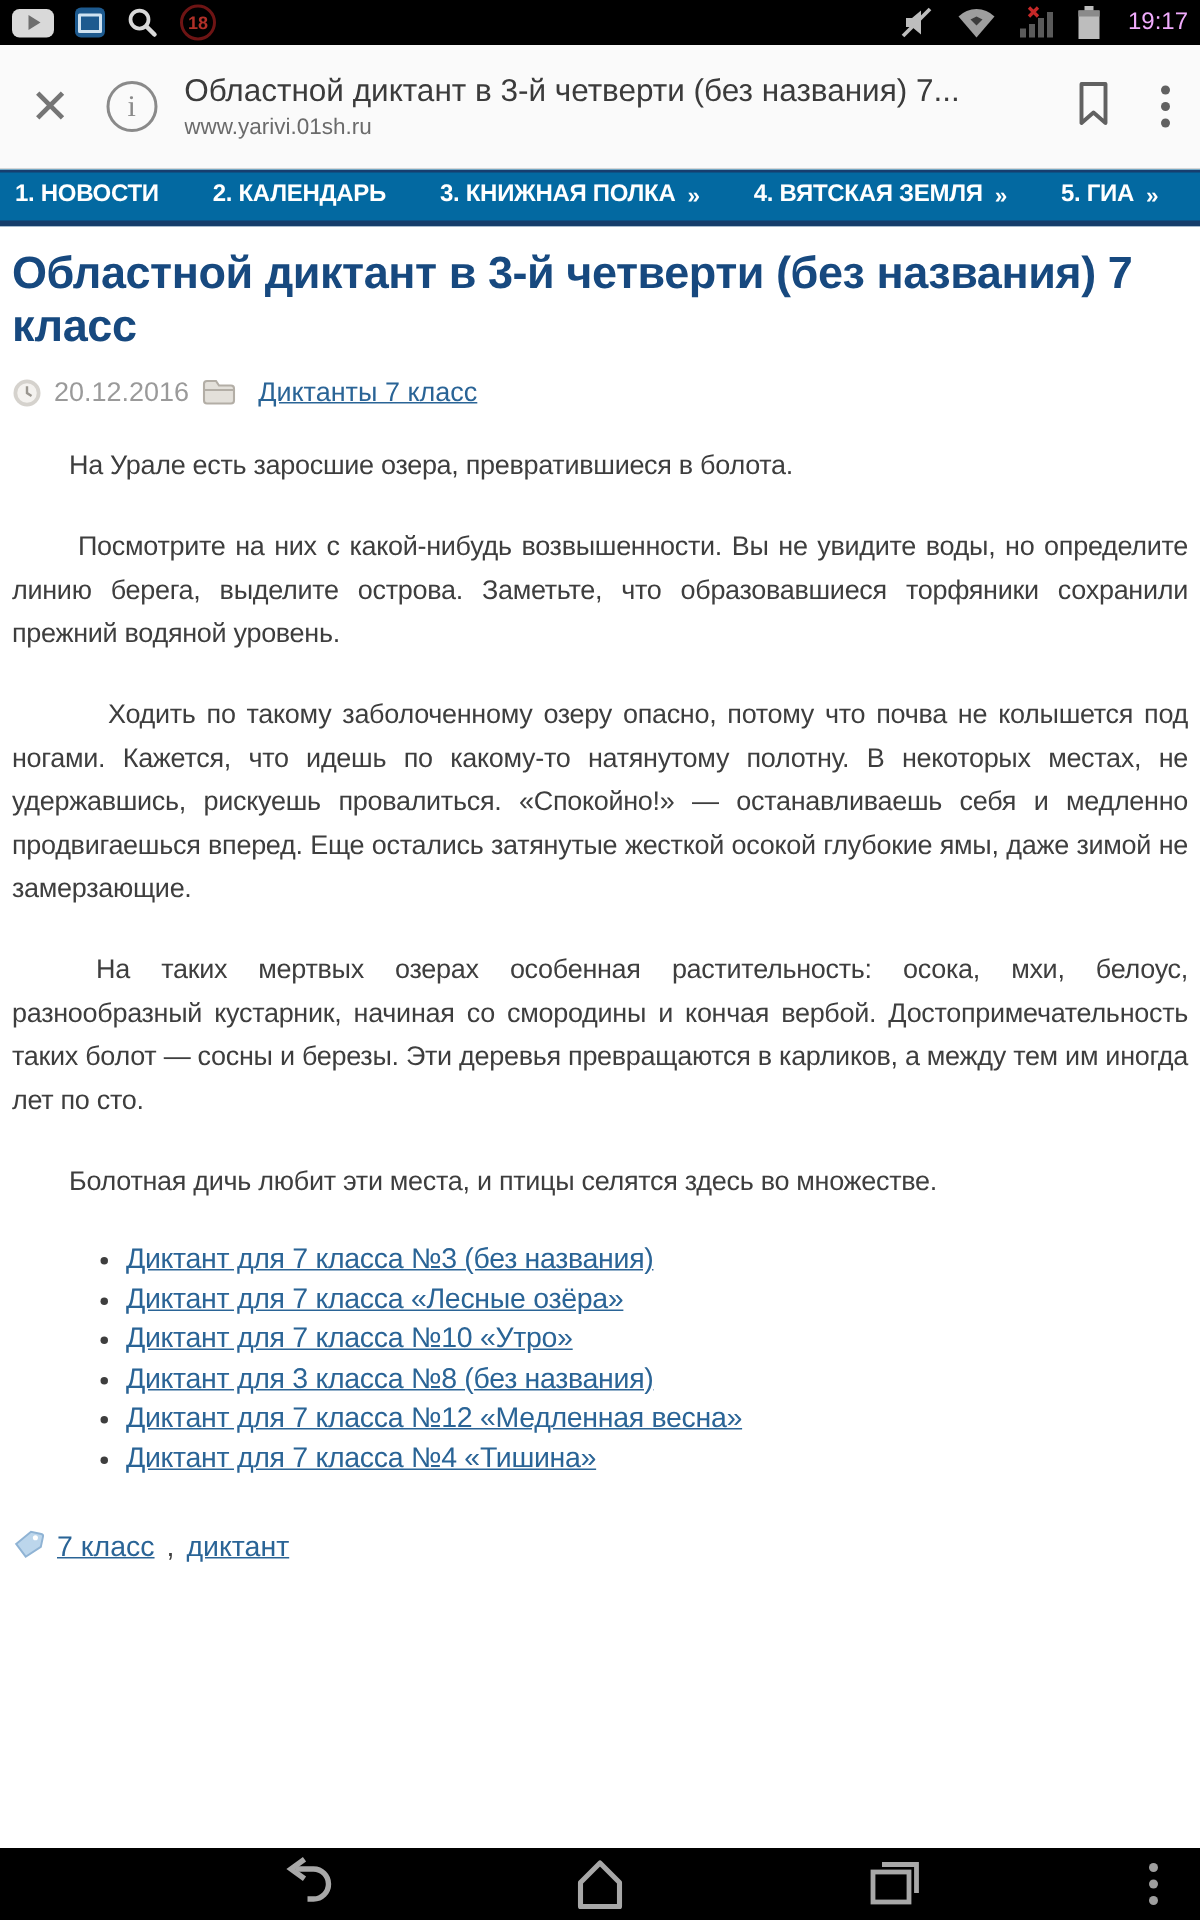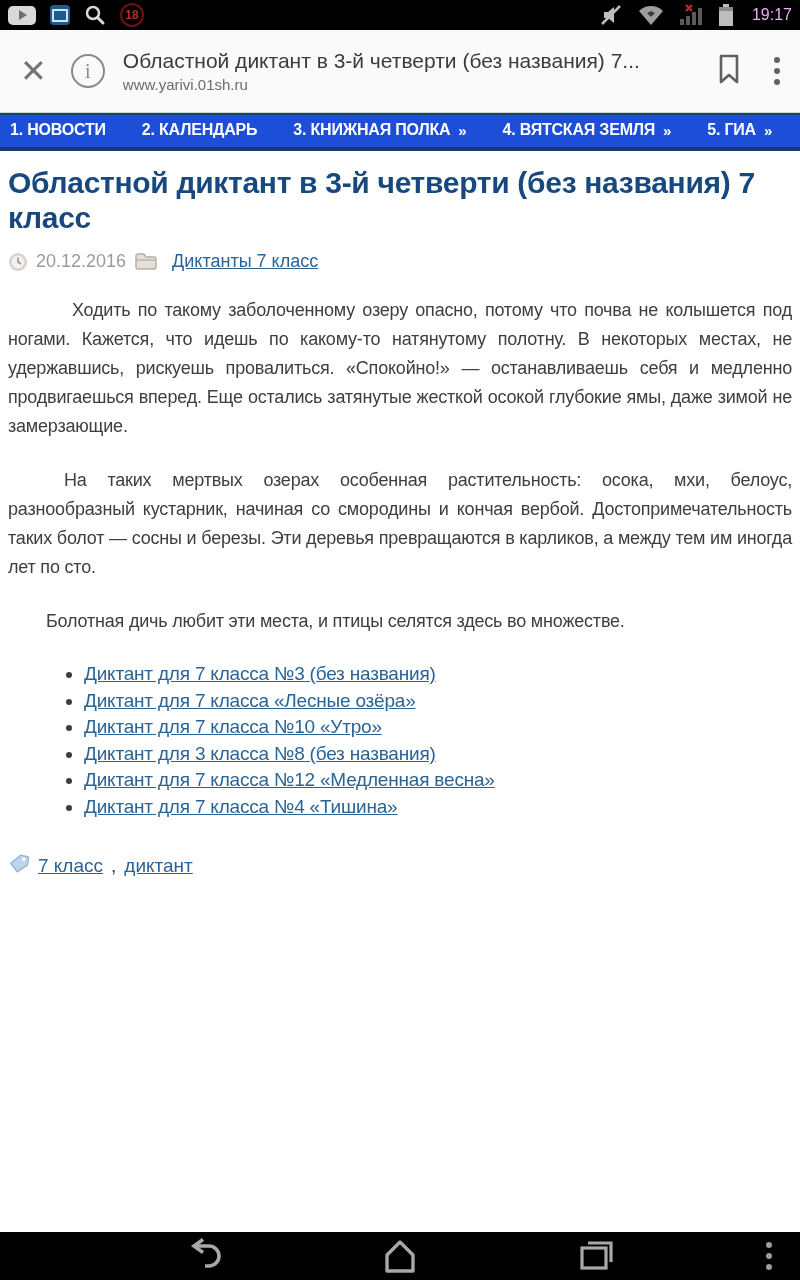--- a/index.html
+++ b/index.html
@@ -22,21 +22,21 @@
   .close-x { font-size:32px; color:#757575; line-height:1; padding:0 6px; }
   .info-circle { width:34px; height:34px; border:2px solid #8a8a8a; border-radius:50%; color:#8a8a8a; font-size:20px; display:flex; align-items:center; justify-content:center; font-family:"Liberation Serif",serif; flex:0 0 auto; }
   .bb-text { flex:1 1 auto; min-width:0; overflow:hidden; }
   .bb-title { font-size:21px; color:#3b3b3b; white-space:nowrap; overflow:hidden; }
   .bb-url { font-size:15px; color:#6b6b6b; margin-top:3px; }
   .bb-actions { display:flex; align-items:center; gap:26px; flex:0 0 auto; }
   .dots-v { display:flex; flex-direction:column; gap:5px; padding:0 6px; }
   .dots-v i { width:6px; height:6px; border-radius:50%; background:#616161; }
 
   
-  .site-nav { height:38px; background:#1d4ed8; border-bottom:4px solid #153d6b; display:flex; align-items:center; gap:36px; padding:0 10px; overflow:hidden; white-space:nowrap; flex:0 0 auto; box-shadow:inset 0 2px 0 #173f6f; }
+  .site-nav { height:38px; background:#0369a1; border-bottom:4px solid #153d6b; display:flex; align-items:center; gap:36px; padding:0 10px; overflow:hidden; white-space:nowrap; flex:0 0 auto; box-shadow:inset 0 2px 0 #173f6f; }
   .nav-item { color:#fff; font-size:16px; font-weight:bold; letter-spacing:-0.2px; display:inline-flex; gap:8px; align-items:center; }
   .nav-item .arr { font-size:15px; }
 
   
   .content { flex:1 1 auto; background:#fff; padding:14px 8px 0 8px; overflow:hidden; }
   .article-title { color:#17497f; font-size:30px; line-height:35px; font-weight:bold; letter-spacing:-0.3px; }
   .meta-row { display:flex; align-items:center; gap:8px; margin-top:16px; }
   .meta-date { color:#9a9a9a; font-size:18px; }
   .meta-cat { color:#2a6496; font-size:18px; text-decoration:underline; margin-left:6px; }
   .meta-ico { display:flex; flex:0 0 auto; }
@@ -165,20 +165,22 @@
     <span class="meta-ico">
       <svg width="24" height="19" viewBox="0 0 24 19">
           <path d="M2 4 a2 2 0 0 1 2-2 h6 l2 3 h8 a2 2 0 0 1 2 2 v8 a2 2 0 0 1 -2 2 h-16 a2 2 0 0 1 -2 -2 z" fill="#e3e0da" stroke="#b3aea6" stroke-width="1.4"></path>
           <path d="M2 8 h20" stroke="#b3aea6" stroke-width="1.2"></path>
         </svg>
     </span>
     <a class="meta-cat" href="#">Диктанты 7 класс</a>
   </div>
 
   <div class="paras">
+    <p class="ind-1">На Урале есть заросшие озера, превратившиеся в болота.</p>
+    <p class="ind-2">Посмотрите на них с какой-нибудь возвышенности. Вы не увидите воды, но определите линию берега, выделите острова. Заметьте, что образовавшиеся торфяники сохранили прежний водяной уровень.</p>
     <p class="ind-3">Ходить по такому заболоченному озеру опасно, потому что почва не колышется под ногами. Кажется, что идешь по какому-то натянутому полотну. В некоторых местах, не удержавшись, рискуешь провалиться. «Спокойно!» — останавливаешь себя и медленно продвигаешься вперед. Еще остались затянутые жесткой осокой глубокие ямы, даже зимой не замерзающие.</p>
     <p class="ind-4">На таких мертвых озерах особенная растительность: осока, мхи, белоус, разнообразный кустарник, начиная со смородины и кончая вербой. Достопримечательность таких болот — сосны и березы. Эти деревья превращаются в карликов, а между тем им иногда лет по сто.</p>
     <p class="ind-5">Болотная дичь любит эти места, и птицы селятся здесь во множестве.</p>
   </div>
 
   <ul class="related-list">
     <li><a href="#">Диктант для 7 класса №3 (без названия)</a></li>
     <li><a href="#">Диктант для 7 класса «Лесные озёра»</a></li>
     <li><a href="#">Диктант для 7 класса №10 «Утро»</a></li>
     <li><a href="#">Диктант для 3 класса №8 (без названия)</a></li>

